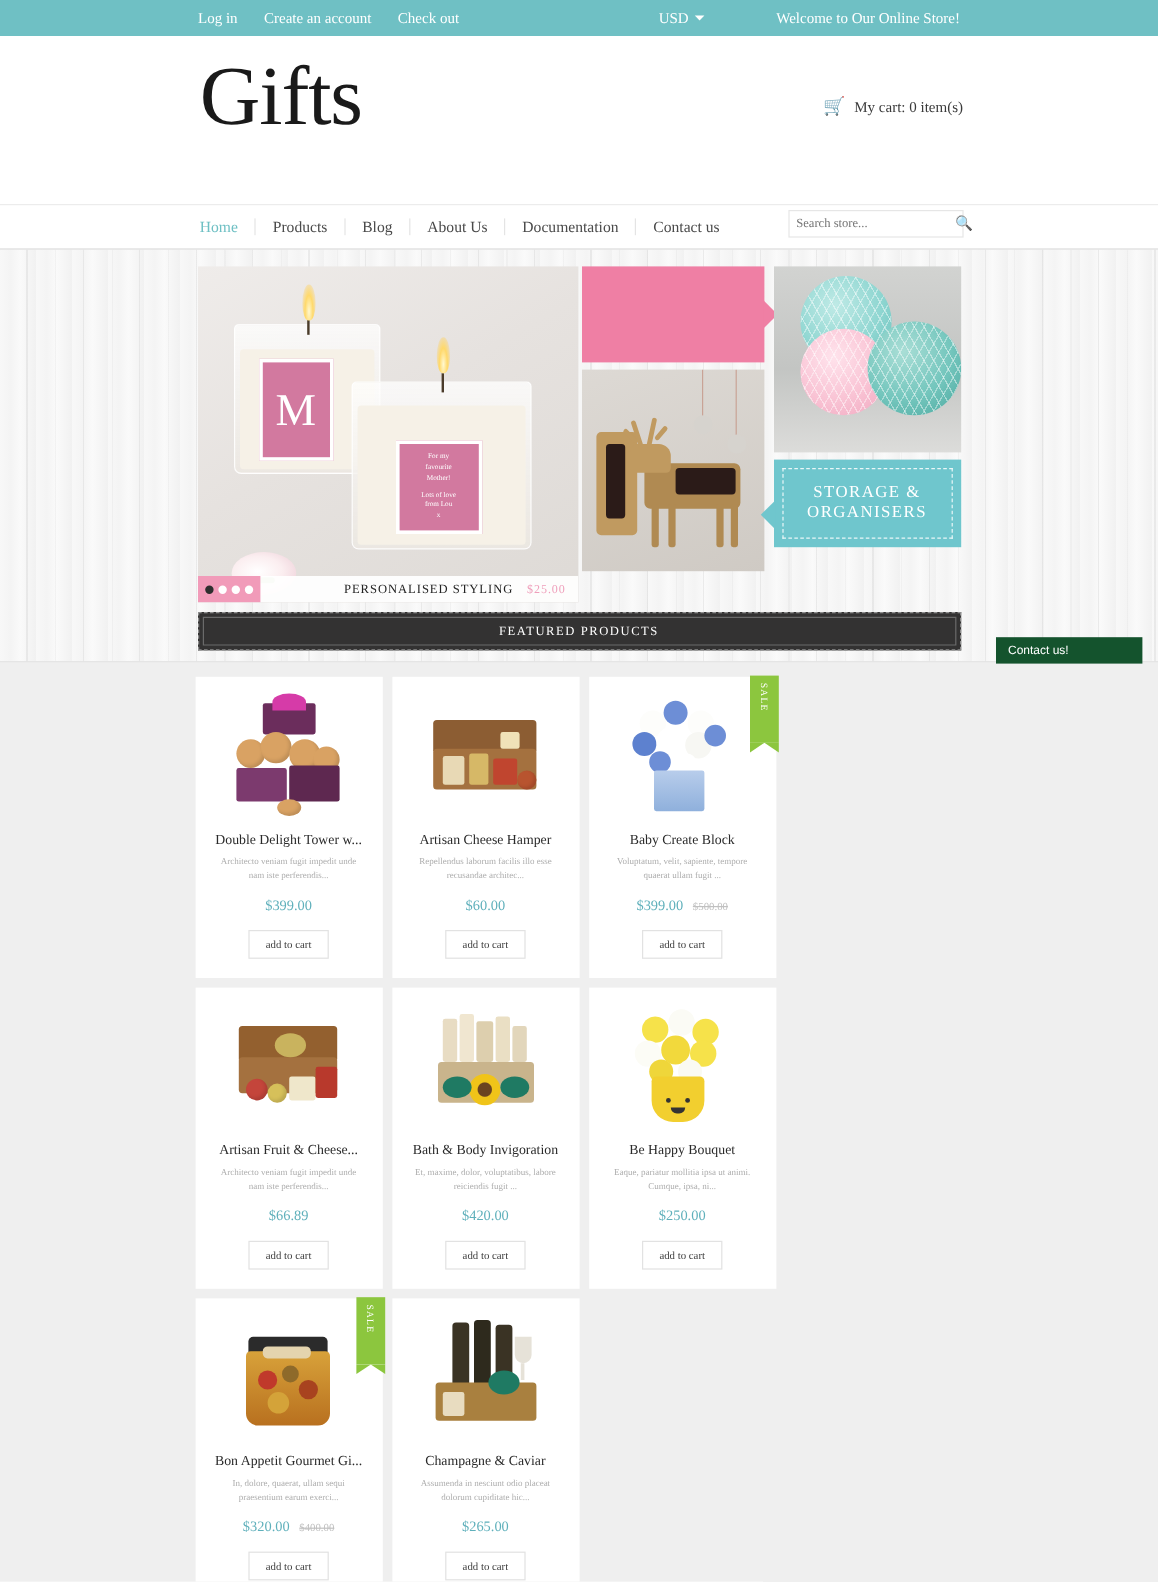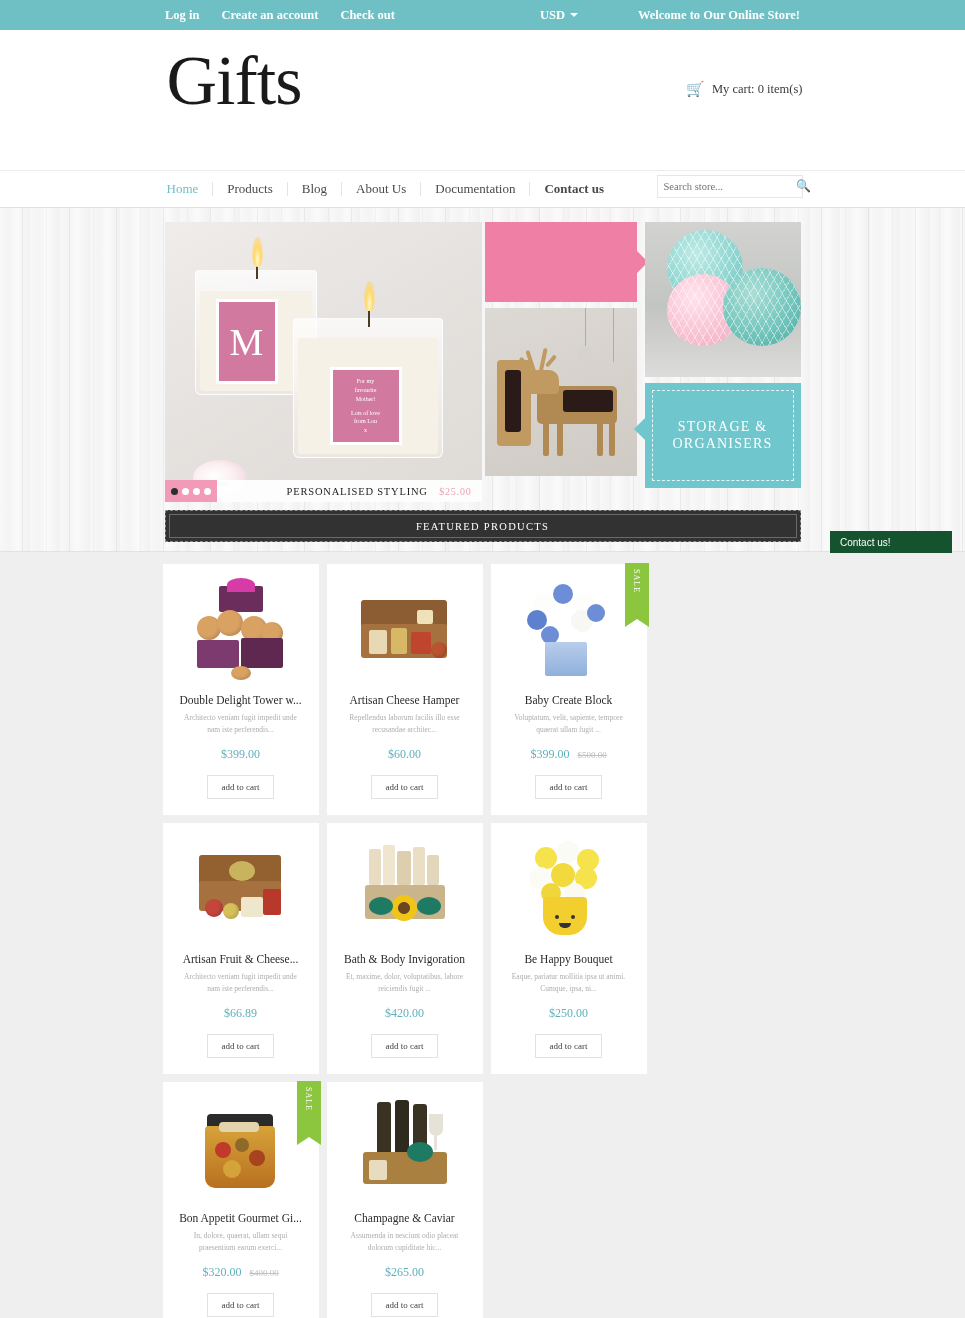--- a/index.html
+++ b/index.html
@@ -24,21 +24,21 @@
         rgba(248,248,248,1) 0px, rgba(244,244,244,1) 9px,
         rgba(250,250,250,1) 17px, rgba(241,241,241,1) 30px);
   }
 
   
   .topbar {
     height: 30px; background: #6fc0c4; color: #ffffff;
     display: flex; align-items: center; position: relative;
     font-size: 12.5px;
   }
-  .topbar-inner { width: 640px; margin: 0 auto; display: flex; align-items: flex-start; width:100%; padding: 0 165px; font-weight: bold; }
+  .topbar-inner { width: 640px; margin: 0 auto; display: flex; align-items: flex-start; width:100%; padding: 0 165px; }
   .topbar a { color: #ffffff; text-decoration: none; margin-right: 22px; white-space: nowrap; }
   .topbar .spacer { flex: 1; }
   .currency { margin-right: 60px; display: flex; align-items: center; gap: 5px; }
   .caret { display:inline-block; border-left:4px solid transparent; border-right:4px solid transparent; border-top:4px solid #ffffff; }
   .welcome { white-space: nowrap; }
   .zigzag {
     position: absolute; left: 0; right: 0; bottom: -7px; height: 7px;
     background:
       repeating-linear-gradient(90deg,#6fc0c4 0 4px, transparent 4px 8px);
   }
@@ -60,21 +60,21 @@
 
   
   .navwrap { background: #fff; border-top: 1px solid #ececec; }
   .nav-inner { width: 640px; margin: 0 auto; height: 36px; display: flex; align-items: center; position: relative; }
   .nav { display: flex; align-items: flex-start; }
   .nav a {
     font-size: 13px; color: #4a4a4a; text-decoration: none;
     padding: 0 14px; border-right: 1px solid #e4e4e4; line-height: 14px;
   }
   .nav a:first-child { padding-left: 4px; }
-  .nav a:last-child { border-right: none; font-weight: bold; }
+  .nav a:last-child { border-right: none; }
   .nav a.active { color: #6fc0c4; }
   .search {
     position: absolute; right: 0; top: 4px;
     width: 146px; height: 23px; border: 1px solid #e6e6e6; background: #fff;
     display: flex; align-items: center; padding: 0 6px;
   }
   .search input {
     border: none; outline: none; flex: 1; font-size: 10.5px;
     color: #b5b5b5; font-family: "Liberation Serif", serif; background: transparent;
   }
@@ -168,21 +168,21 @@
     background: radial-gradient(circle at 38% 32%, #a9ded6 0%, #74c6bd 55%, #4aa79e 100%); }
   .pom.pink { left: 22px; top: 52px; width: 72px; height: 72px;
     background: radial-gradient(circle at 38% 32%, #ffe3ec 0%, #f9c3d4 55%, #f0a7bf 100%); }
   .pom::after {
     content:""; position:absolute; inset:0; border-radius:50%;
     background:
       repeating-linear-gradient(60deg, rgba(255,255,255,.45) 0 1px, transparent 1px 7px),
       repeating-linear-gradient(-60deg, rgba(255,255,255,.4) 0 1px, transparent 1px 7px);
   }
   .tile-storage {
-    left: 482px; top: 175px; width: 156px; height: 105px;
+    left: 482px; top: 175px; width: 156px; height: 73px;
     background: #6fc6cd; color: #fff;
     display: flex; align-items: center; justify-content: center;
   }
   .arrow-l {
     position: absolute; left: -11px; top: 34px; width: 0; height: 0;
     border-top: 12px solid transparent; border-bottom: 12px solid transparent;
     border-right: 12px solid #6fc6cd;
   }
 
   

